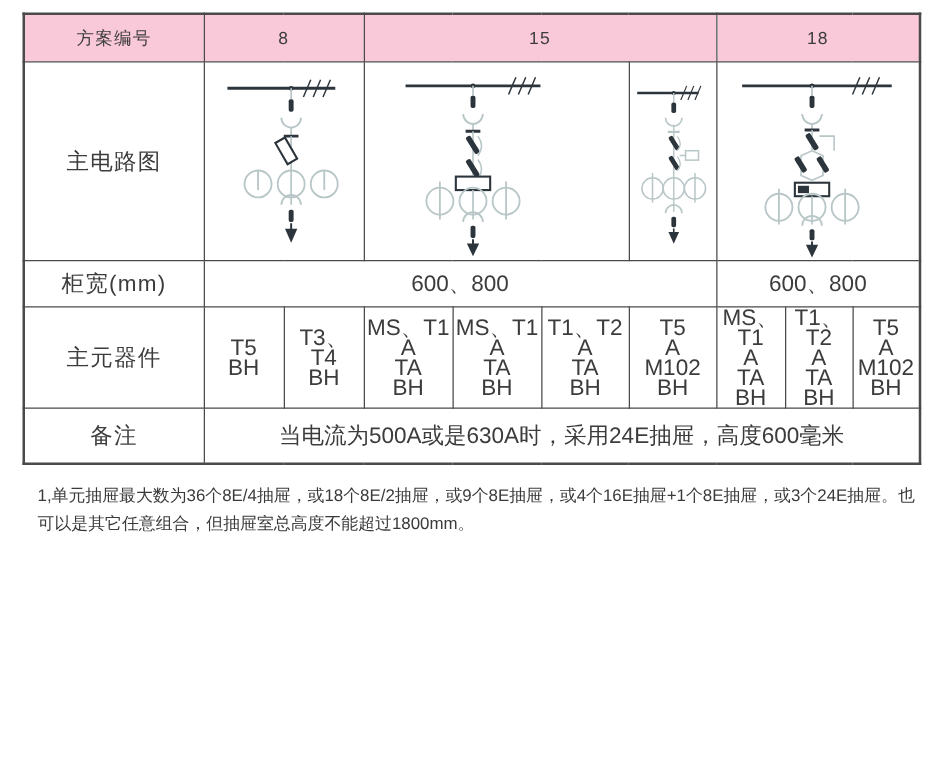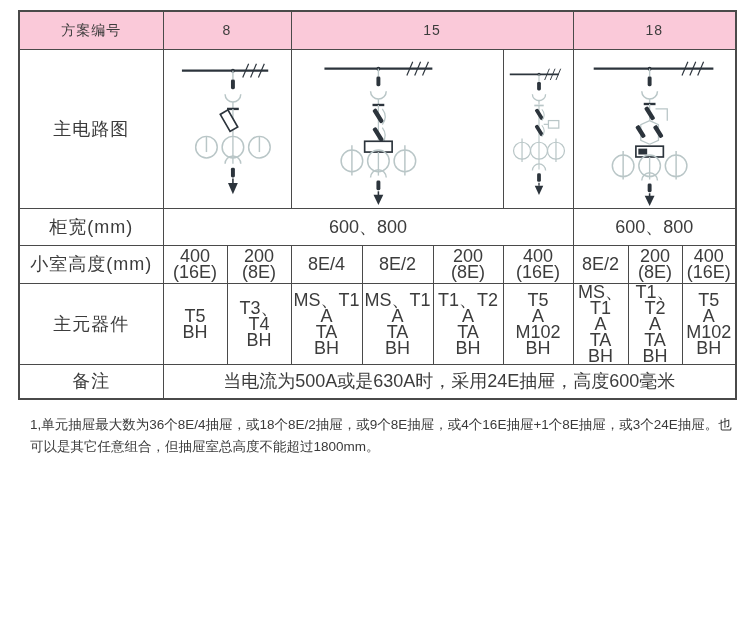--- a/index.html
+++ b/index.html
@@ -241,38 +241,20 @@
   </tr>
 
 
 
   <tr style="height:37px">
     <td class="lbl">柜宽(mm)</td>
     <td colspan="6">600、800</td>
     <td colspan="3">600、800</td>
   </tr>
 
-  <tr style="height:38px">
-    <td class="lbl">小室高度(mm)</td>
-    <td class="ml">400
-(16E)</td>
-    <td class="ml">200
-(8E)</td>
-    <td class="ml">8E/4</td>
-    <td class="ml">8E/2</td>
-    <td class="ml">200
-(8E)</td>
-    <td class="ml">400
-(16E)</td>
-    <td class="ml">8E/2</td>
-    <td class="ml">200
-(8E)</td>
-    <td class="ml">400
-(16E)</td>
-  </tr>
 
 
   <tr style="height:74px">
     <td class="lbl">主元器件</td>
     <td class="ml">T5
 BH</td>
     <td class="ml">T3、T4
 BH</td>
     <td class="ml">MS、T1
 A
@@ -297,21 +279,21 @@
     <td class="ml">T1、T2
 A
 TA
 BH</td>
     <td class="ml">T5
 A
 M102
 BH</td>
   </tr>
 
-  <tr style="height:35px">
+  <tr style="height:45px">
     <td class="lbl">备注</td>
     <td colspan="9">当电流为500A或是630A时，采用24E抽屉，高度600毫米</td>
   </tr>
 </tbody>
   </table>
 
 <div class="notes">
   <div>1,单元抽屉最大数为36个8E/4抽屉，或18个8E/2抽屉，或9个8E抽屉，或4个16E抽屉+1个8E抽屉，或3个24E抽屉。也可以是其它任意组合，但抽屉室总高度不能超过1800mm。</div>
 </div>
 

